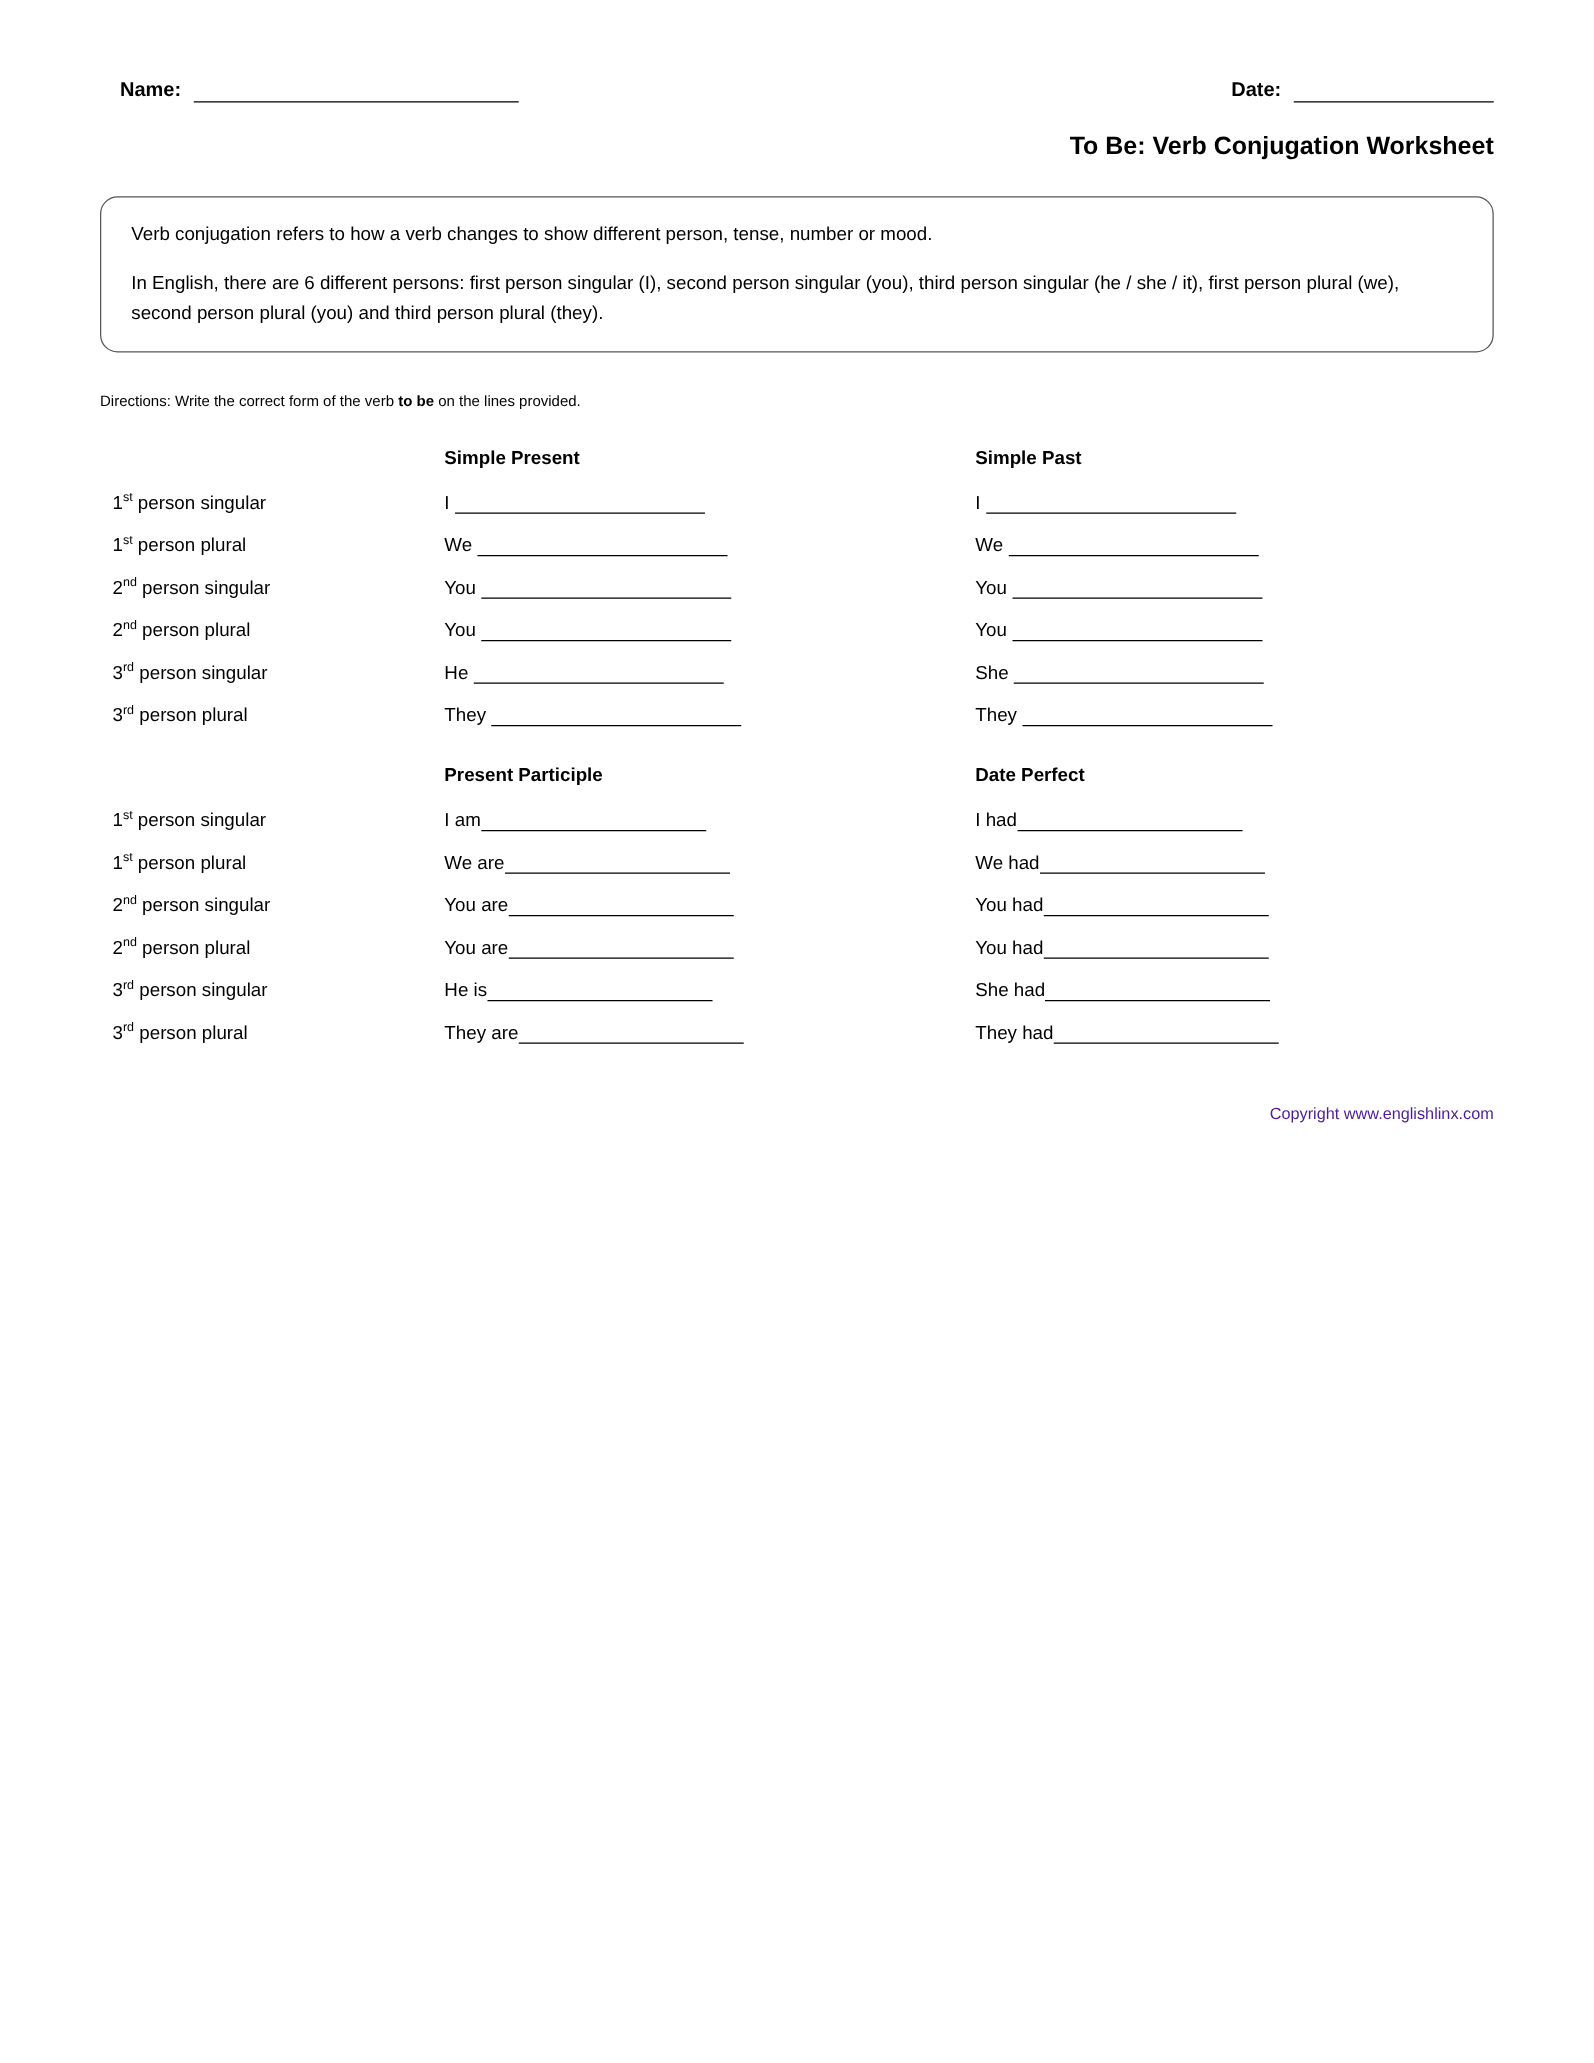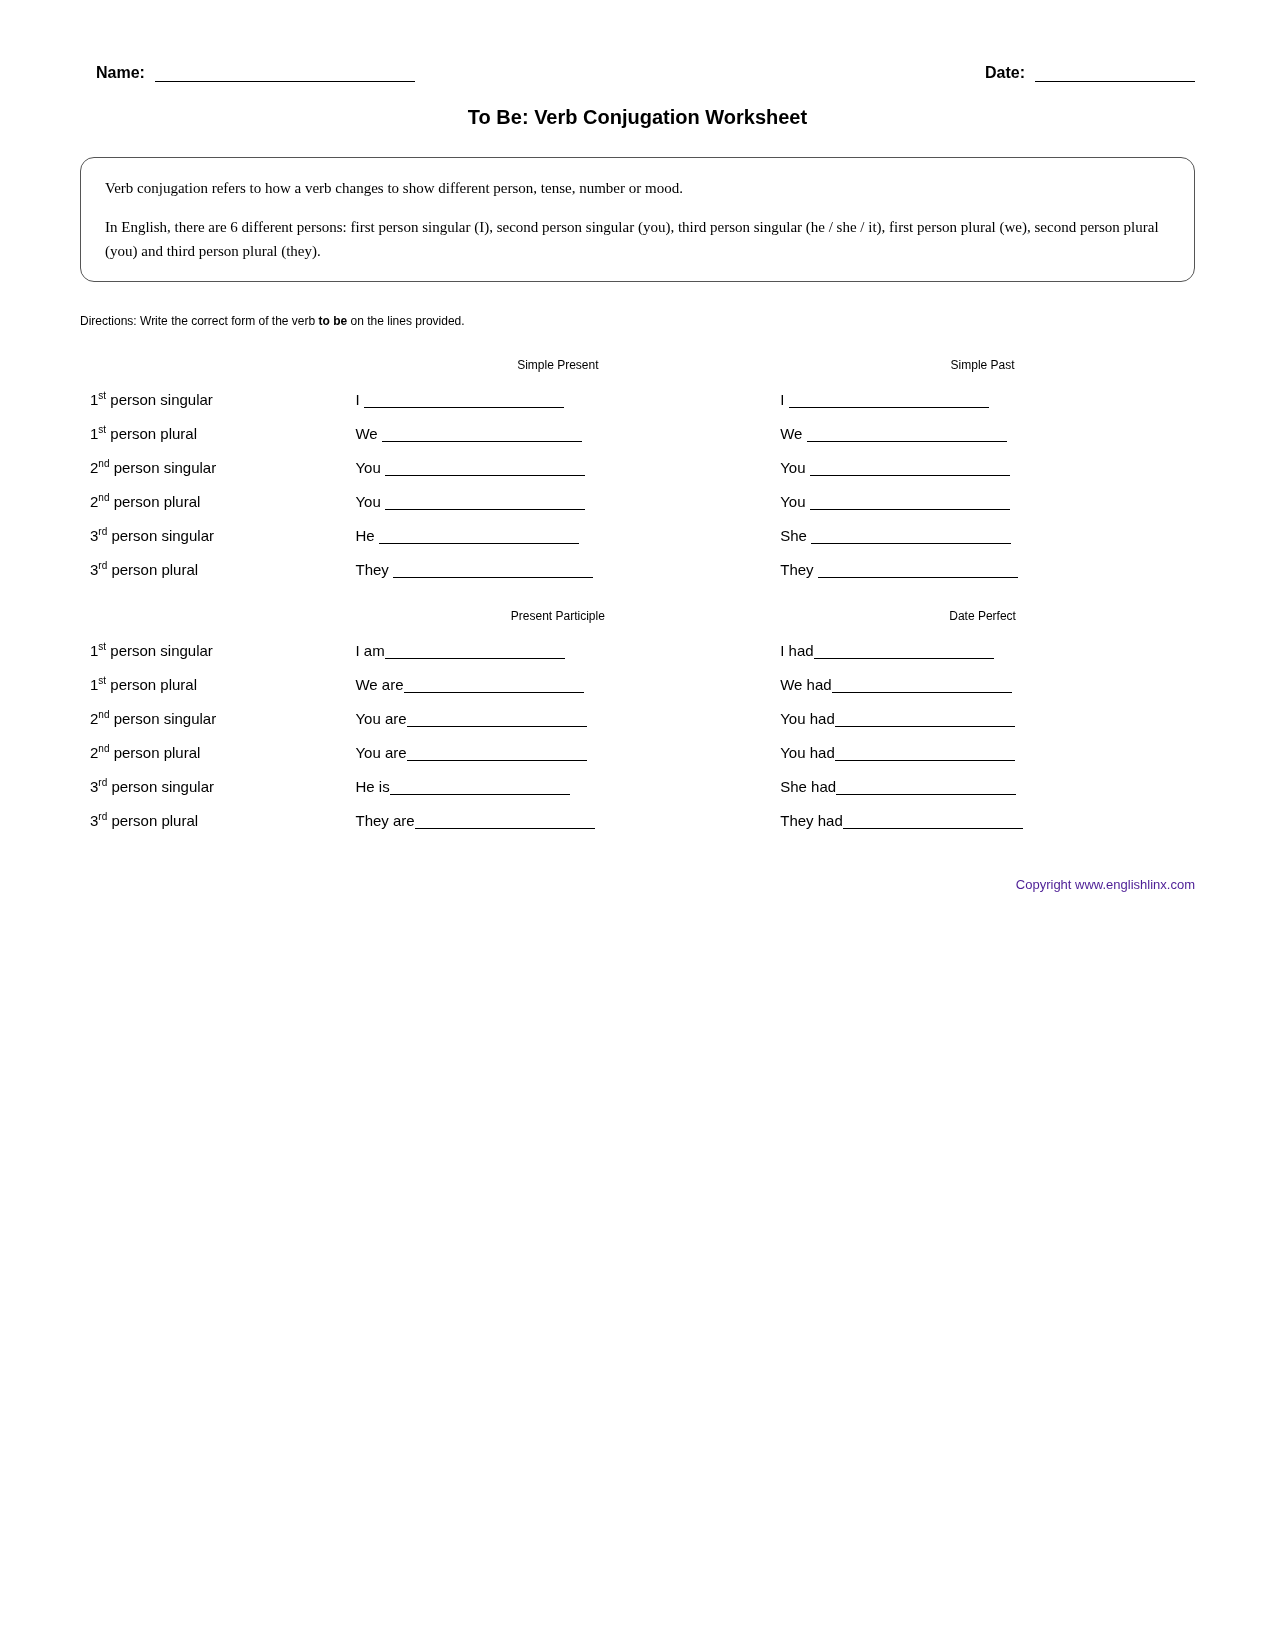--- a/index.html
+++ b/index.html
@@ -37,49 +37,48 @@
       gap: 10px;
     }
     .date-field label { font-weight: bold; font-size: 16px; text-align: center; }
     .underline-short {
       border-bottom: 1.5px solid #000;
       width: 160px;
       height: 22px;
       display: inline-block;
     }
     .title {
-      text-align: center;
+      text-align: right;
       font-weight: bold;
       font-size: 20px;
       margin-bottom: 28px;
     }
     .info-box {
       border: 1.5px solid #555;
       border-radius: 14px;
       padding: 18px 24px;
       margin-bottom: 30px;
       line-height: 1.6;
       font-size: 15px;
-      font-family: Liberation Serif, serif;
     }
     .directions {
       margin-bottom: 22px;
       font-size: 12px;
       line-height: 1.5;
     }
     .directions b { font-weight: bold; }
     .conjugation-table {
       width: 100%;
       border-collapse: collapse;
     }
     .conjugation-table th {
-      font-weight: normal;
-      font-size: 12px;
+      font-weight: bold;
+      font-size: 15px;
       padding: 6px 10px 10px 10px;
-      text-align: center;
+      text-align: left;
       vertical-align: bottom;
     }
     .conjugation-table td {
       padding: 8px 10px;
       font-size: 15px;
       vertical-align: middle;
     }
     .col-person { width: 200px; }
     .col-verb1 { width: 320px; }
     .col-verb2 { width: 320px; }

